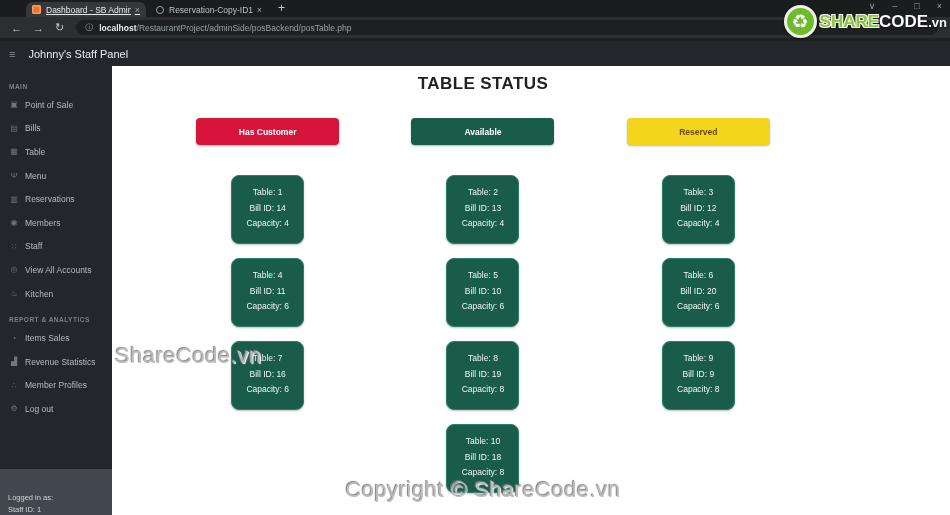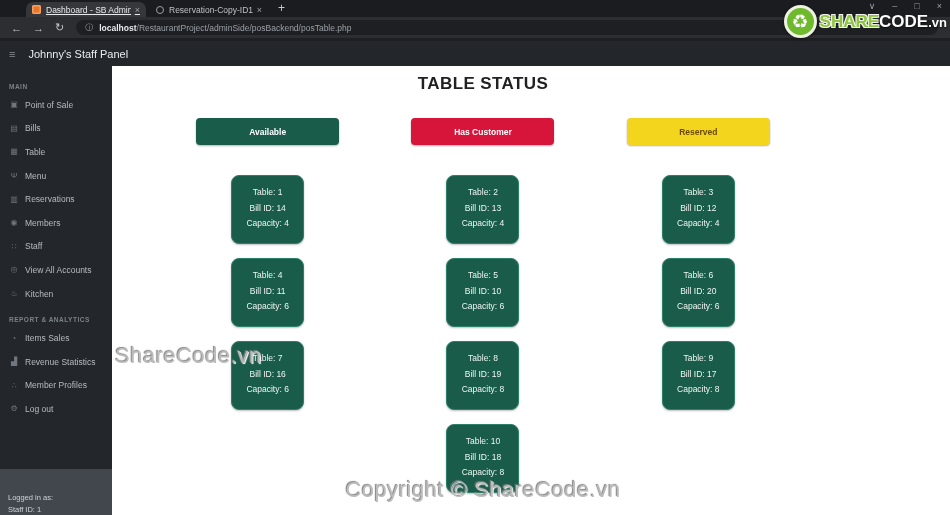--- a/index.html
+++ b/index.html
@@ -187,22 +187,22 @@
     <div>Staff ID: 1</div>
     <div>Staff Name: John Smith</div>
   </div>
 </div>
 
 <div class="main">
   <div class="inner">
     <div class="page-title">TABLE STATUS</div>
 
     <div class="legend-row">
+      <div class="legend-btn" style="background-color: rgb(215, 20, 58); color: rgb(255, 255, 255);">Has Customer</div>
       <div class="legend-btn" style="background-color: rgb(26, 92, 74); color: rgb(255, 255, 255);">Available</div>
-      <div class="legend-btn" style="background-color: rgb(215, 20, 58); color: rgb(255, 255, 255);">Has Customer</div>
       <div class="legend-btn" style="background-color: rgb(243, 213, 30); color: rgb(107, 74, 5);">Reserved</div>
     </div>
 
     <div class="cards">
       <div class="card">
         <div>Table: 1</div>
         <div>Bill ID: 14</div>
         <div>Capacity: 4</div>
       </div>
       <div class="card">
@@ -235,21 +235,21 @@
         <div>Bill ID: 16</div>
         <div>Capacity: 6</div>
       </div>
       <div class="card">
         <div>Table: 8</div>
         <div>Bill ID: 19</div>
         <div>Capacity: 8</div>
       </div>
       <div class="card">
         <div>Table: 9</div>
-        <div>Bill ID: 17</div>
+        <div>Bill ID: 9</div>
         <div>Capacity: 8</div>
       </div>
       <div class="card col2">
         <div>Table: 10</div>
         <div>Bill ID: 18</div>
         <div>Capacity: 8</div>
       </div>
     </div>
   </div>
 </div>

